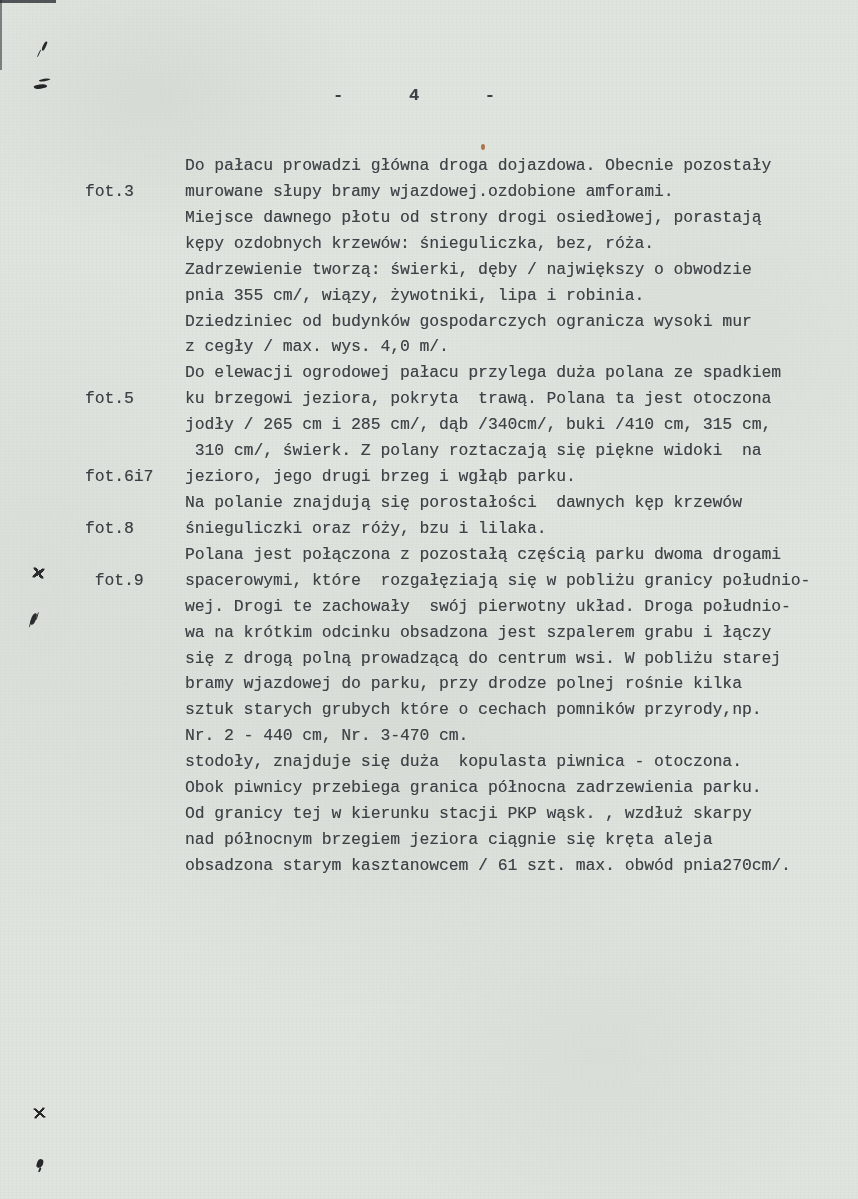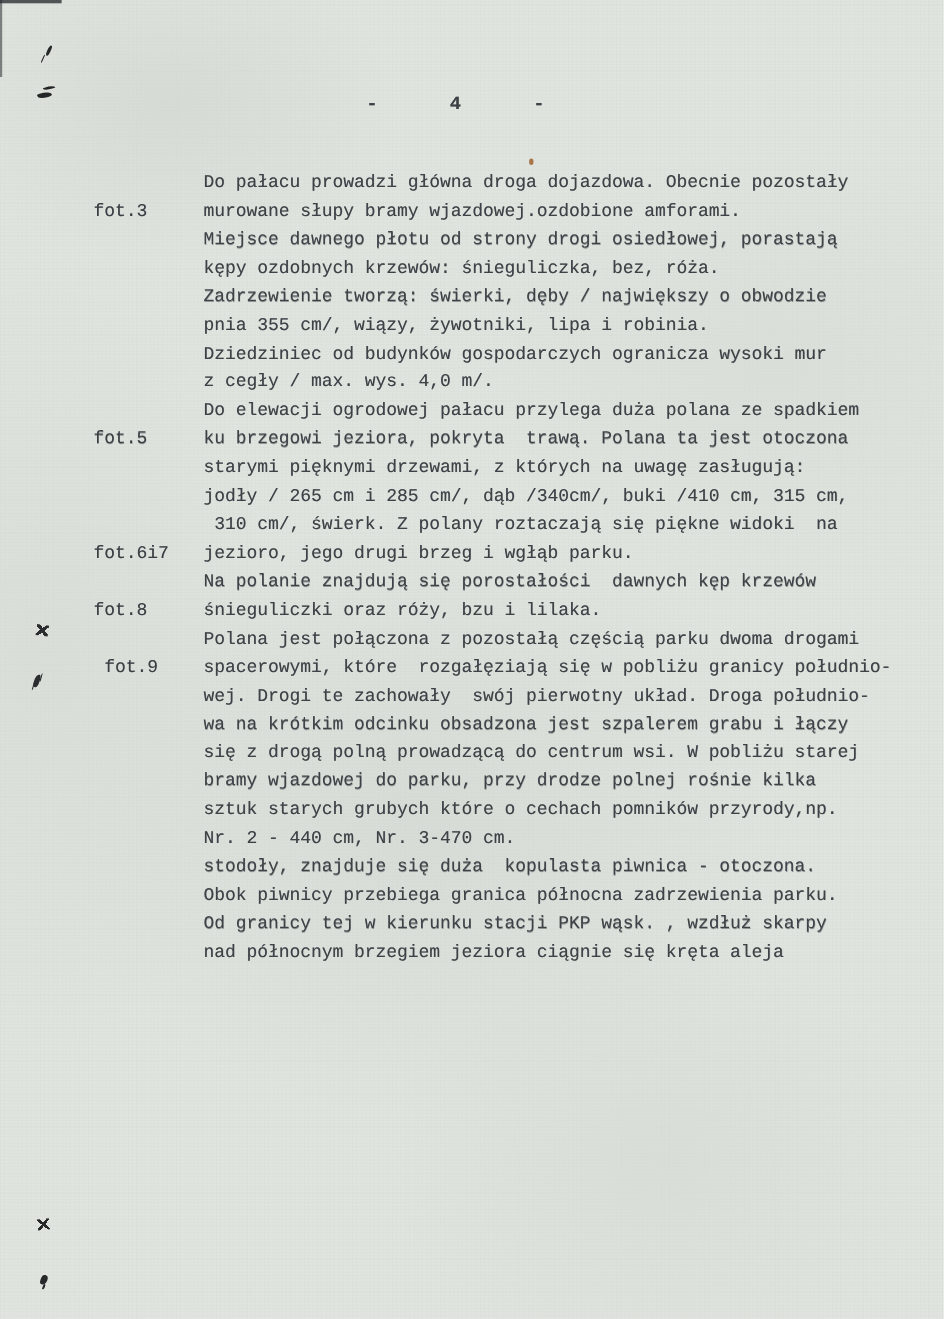--- a/index.html
+++ b/index.html
@@ -81,33 +81,33 @@
       <div class="line"><span class="fot"></span><span class="txt">Do pałacu prowadzi główna droga dojazdowa. Obecnie pozostały</span></div>
       <div class="line"><span class="fot">fot.3</span><span class="txt">murowane słupy bramy wjazdowej.ozdobione amforami.</span></div>
       <div class="line"><span class="fot"></span><span class="txt">Miejsce dawnego płotu od strony drogi osiedłowej, porastają</span></div>
       <div class="line"><span class="fot"></span><span class="txt">kępy ozdobnych krzewów: śnieguliczka, bez, róża.</span></div>
       <div class="line"><span class="fot"></span><span class="txt">Zadrzewienie tworzą: świerki, dęby / największy o obwodzie</span></div>
       <div class="line"><span class="fot"></span><span class="txt">pnia 355 cm/, wiązy, żywotniki, lipa i robinia.</span></div>
       <div class="line"><span class="fot"></span><span class="txt">Dziedziniec od budynków gospodarczych ogranicza wysoki mur</span></div>
       <div class="line"><span class="fot"></span><span class="txt">z cegły / max. wys. 4,0 m/.</span></div>
       <div class="line"><span class="fot"></span><span class="txt">Do elewacji ogrodowej pałacu przylega duża polana ze spadkiem</span></div>
       <div class="line"><span class="fot">fot.5</span><span class="txt">ku brzegowi jeziora, pokryta  trawą. Polana ta jest otoczona</span></div>
-      <div class="line"><span class="fot"></span><span class="txt">starymi pięknymi drzewami, z których na uwagę zasługują:</span></div>
       <div class="line"><span class="fot"></span><span class="txt">jodły / 265 cm i 285 cm/, dąb /340cm/, buki /410 cm, 315 cm,</span></div>
       <div class="line"><span class="fot"></span><span class="txt"> 310 cm/, świerk. Z polany roztaczają się piękne widoki  na</span></div>
       <div class="line"><span class="fot">fot.6i7</span><span class="txt">jezioro, jego drugi brzeg i wgłąb parku.</span></div>
       <div class="line"><span class="fot"></span><span class="txt">Na polanie znajdują się porostałości  dawnych kęp krzewów</span></div>
       <div class="line"><span class="fot">fot.8</span><span class="txt">śnieguliczki oraz róży, bzu i lilaka.</span></div>
       <div class="line"><span class="fot"></span><span class="txt">Polana jest połączona z pozostałą częścią parku dwoma drogami</span></div>
       <div class="line"><span class="fot"> fot.9</span><span class="txt">spacerowymi, które  rozgałęziają się w pobliżu granicy południo-</span></div>
       <div class="line"><span class="fot"></span><span class="txt">wej. Drogi te zachowały  swój pierwotny układ. Droga południo-</span></div>
       <div class="line"><span class="fot"></span><span class="txt">wa na krótkim odcinku obsadzona jest szpalerem grabu i łączy</span></div>
       <div class="line"><span class="fot"></span><span class="txt">się z drogą polną prowadzącą do centrum wsi. W pobliżu starej</span></div>
       <div class="line"><span class="fot"></span><span class="txt">bramy wjazdowej do parku, przy drodze polnej rośnie kilka</span></div>
       <div class="line"><span class="fot"></span><span class="txt">sztuk starych grubych które o cechach pomników przyrody,np.</span></div>
       <div class="line"><span class="fot"></span><span class="txt">Nr. 2 - 440 cm, Nr. 3-470 cm.</span></div>
       <div class="line"><span class="fot"></span><span class="txt">stodoły, znajduje się duża  kopulasta piwnica - otoczona.</span></div>
       <div class="line"><span class="fot"></span><span class="txt">Obok piwnicy przebiega granica północna zadrzewienia parku.</span></div>
       <div class="line"><span class="fot"></span><span class="txt">Od granicy tej w kierunku stacji PKP wąsk. , wzdłuż skarpy</span></div>
       <div class="line"><span class="fot"></span><span class="txt">nad północnym brzegiem jeziora ciągnie się kręta aleja</span></div>
+      <div class="line"><span class="fot"></span><span class="txt">obsadzona starym kasztanowcem / 61 szt. max. obwód pnia270cm/.</span></div>
     </div>
 
 </div>
 
 </body></html>

